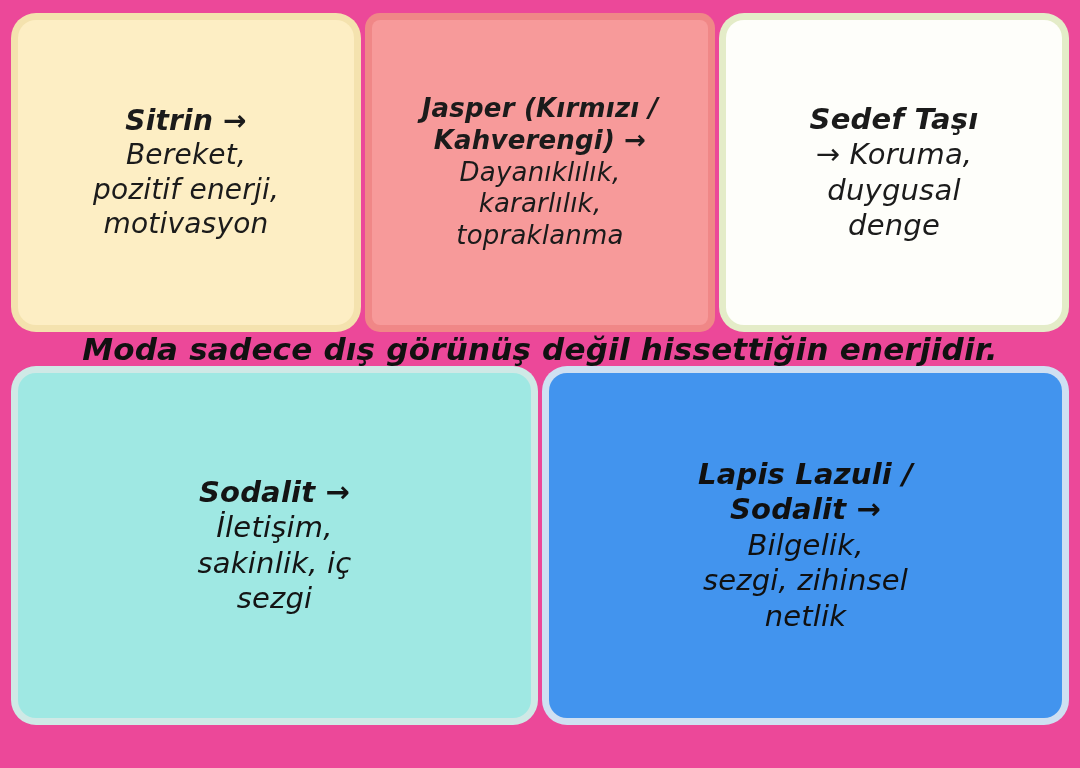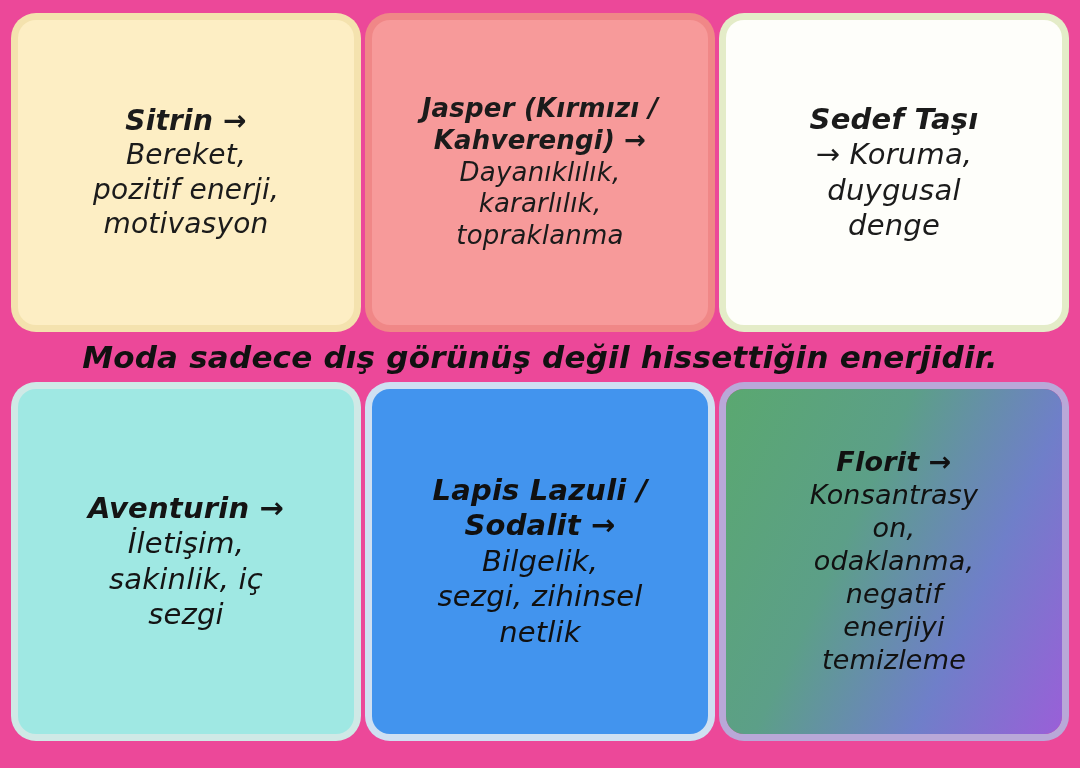--- a/index.html
+++ b/index.html
@@ -60,21 +60,21 @@
   .row-top .c3 .card-text { font-size: 26px; }
   .row-top .c4 .card-text { font-size: 29px; }
 
   
   .row-bottom .card-text { font-size: 29px; }
   .row-bottom .c3 .card-text { font-size: 30px; }
   .row-bottom .c4 .card-text { font-size: 27px; }
 
   .banner {
     flex: 0 0 auto;
-    height: 64px;
+    height: 48px;
     display: flex;
     align-items: center;
     justify-content: center;
     font-family: "DejaVu Sans", sans-serif;
     font-style: italic;
     font-weight: bold;
     font-size: 31px;
     color: #111111;
     letter-spacing: 0.2px;
   }
@@ -84,55 +84,46 @@
 
 <div class="board">
 
   <div class="row row-top">
     <div class="card c1" style="background: rgb(253, 238, 196); box-shadow: rgb(244, 226, 174) 0px 0px 0px 7px; color: rgb(27, 27, 27);">
       <span class="card-text"><span class="hd">Sitrin →</span>
 <span>Bereket,
 pozitif enerji,
 motivasyon</span></span>
     </div>
-    <div class="card c3" style="background: rgb(247, 154, 154); box-shadow: rgb(240, 135, 135) 0px 0px 0px 7px; color: rgb(27, 27, 27);">
+    <div class="card c3" style="background: rgb(247, 154, 154); box-shadow: rgb(240, 135, 135) 0px 0px 0px 7px; color: rgb(27, 27, 27); border-radius: 8px;">
       <span class="card-text"><span class="hd">Jasper (Kırmızı /
 Kahverengi) →</span>
 <span>Dayanıklılık,
 kararlılık,
 topraklanma</span></span>
     </div>
     <div class="card c4" style="background: rgb(254, 254, 250); box-shadow: rgb(228, 236, 200) 0px 0px 0px 7px; color: rgb(27, 27, 27);">
       <span class="card-text"><span class="hd">Sedef Taşı</span>
 <span>→ Koruma,
 duygusal
 denge</span></span>
     </div>
   </div>
 
   <div class="banner">Moda sadece dış görünüş değil hissettiğin enerjidir.</div>
 
   <div class="row row-bottom">
     <div class="card c1" style="background: rgb(159, 232, 227); box-shadow: rgb(207, 233, 230) 0px 0px 0px 7px; color: rgb(20, 20, 20);">
-      <span class="card-text"><span class="hd">Aventurin →</span>
+      <span class="card-text"><span class="hd">Sodalit →</span>
 <span>İletişim,
 sakinlik, iç
 sezgi</span></span>
     </div>
     <div class="card c2" style="background: rgb(66, 148, 238); box-shadow: rgb(207, 224, 242) 0px 0px 0px 7px; color: rgb(16, 16, 16); justify-content: center;">
       <span class="card-text"><span class="hd">Lapis Lazuli /
 Sodalit →</span>
 <span>Bilgelik,
 sezgi, zihinsel
 netlik</span></span>
     </div>
-    <div class="card c4" style="background-image: linear-gradient(115deg, rgb(90, 168, 112) 0%, rgb(92, 159, 136) 38%, rgb(111, 127, 201) 70%, rgb(154, 95, 216) 100%); box-shadow: rgb(185, 168, 216) 0px 0px 0px 7px; color: rgb(17, 17, 17);">
-      <span class="card-text"><span class="hd">Florit →</span>
-<span>Konsantrasy
-on,
-odaklanma,
-negatif
-enerjiyi
-temizleme</span></span>
-    </div>
   </div>
 
 </div>
 
 </body></html>

